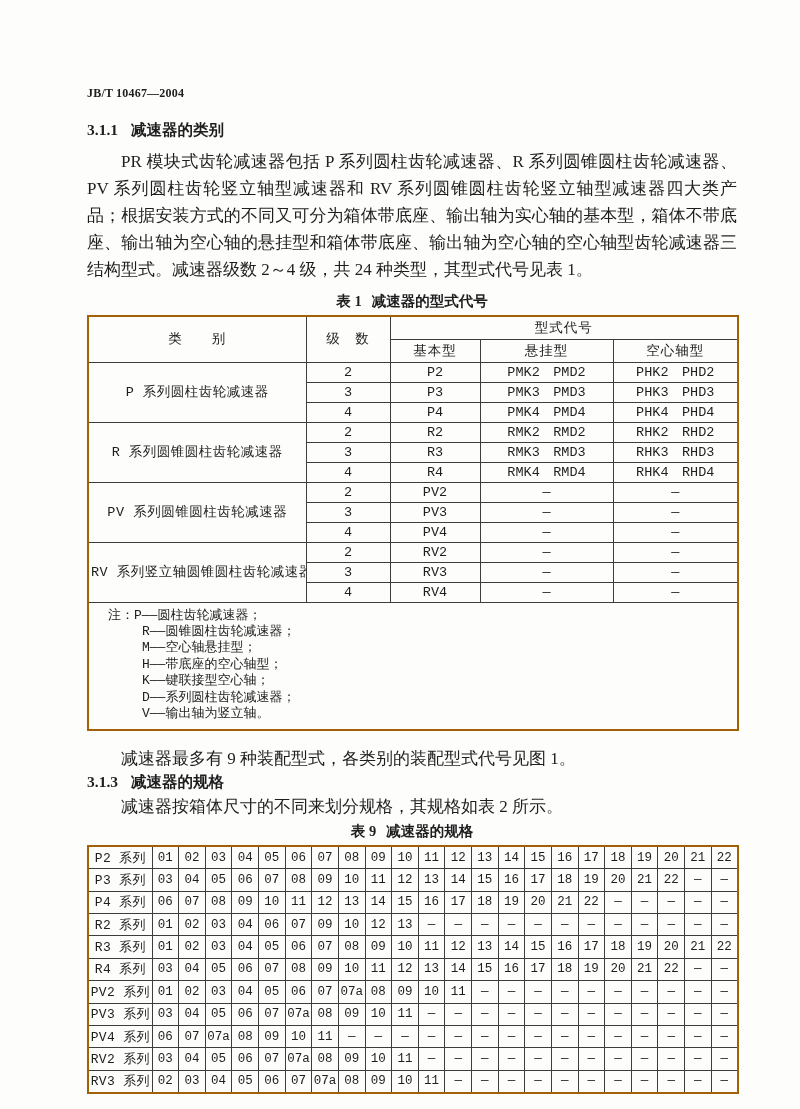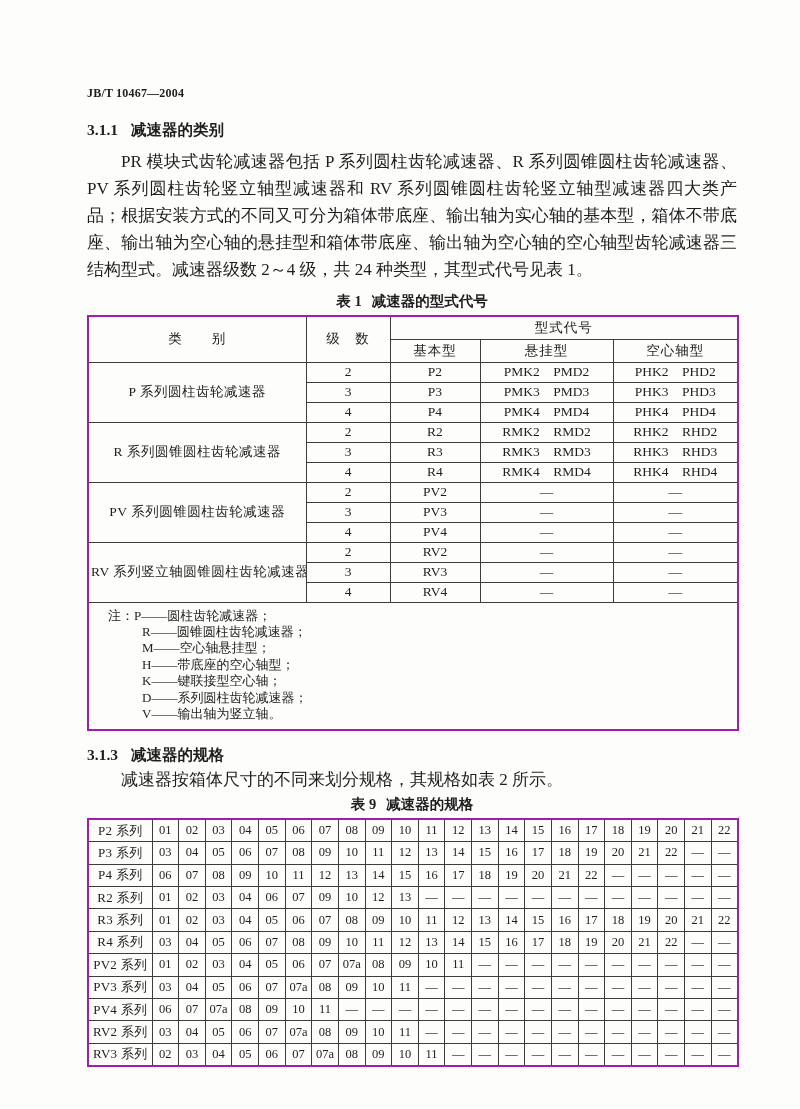--- a/index.html
+++ b/index.html
@@ -69,21 +69,21 @@
   }
   .table-title .tnum { margin-right: 10px; }
   table {
     border-collapse: collapse;
     width: 650px;
     table-layout: fixed;
     position: relative;
     z-index: 1;
     background: #fdfdfc;
   }
-  #table1, #table2 { border: 2px solid #a21caf; }
+  #table1, #table2 { border: 2px solid #a16207; font-family: Liberation Mono, monospace; }
   #table1 th, #table1 td {
     border: 1px solid #3d3d3d;
     font-weight: normal;
     font-size: 13.5px;
     text-align: center;
     padding: 0 2px;
     white-space: pre;
     overflow: hidden;
   }
   #table1 thead th { height: 23px; font-size: 13.5px; letter-spacing: 1px; }
@@ -237,20 +237,21 @@
               <div class="note-line rest">H——带底座的空心轴型；</div>
               <div class="note-line rest">K——键联接型空心轴；</div>
               <div class="note-line rest">D——系列圆柱齿轮减速器；</div>
               <div class="note-line rest">V——输出轴为竖立轴。</div>
             </td>
         </tr>
       </tbody>
     </table>
 
     <div class="sec312-group">
+      <div class="body-text" style="margin-top:0">减速器最多有 9 种装配型式，各类别的装配型式代号见图 1。</div>
 
       <div class="heading" style="margin-top:0">
         <span class="num">3.1.3</span><span>减速器的规格</span>
       </div>
       <div class="body-text" style="margin-top:0">减速器按箱体尺寸的不同来划分规格，其规格如表 2 所示。</div>
     </div>
 
     <div class="table-title" style="margin-top:2px">
       <span class="tnum">表 9</span><span>减速器的规格</span>
     </div>

